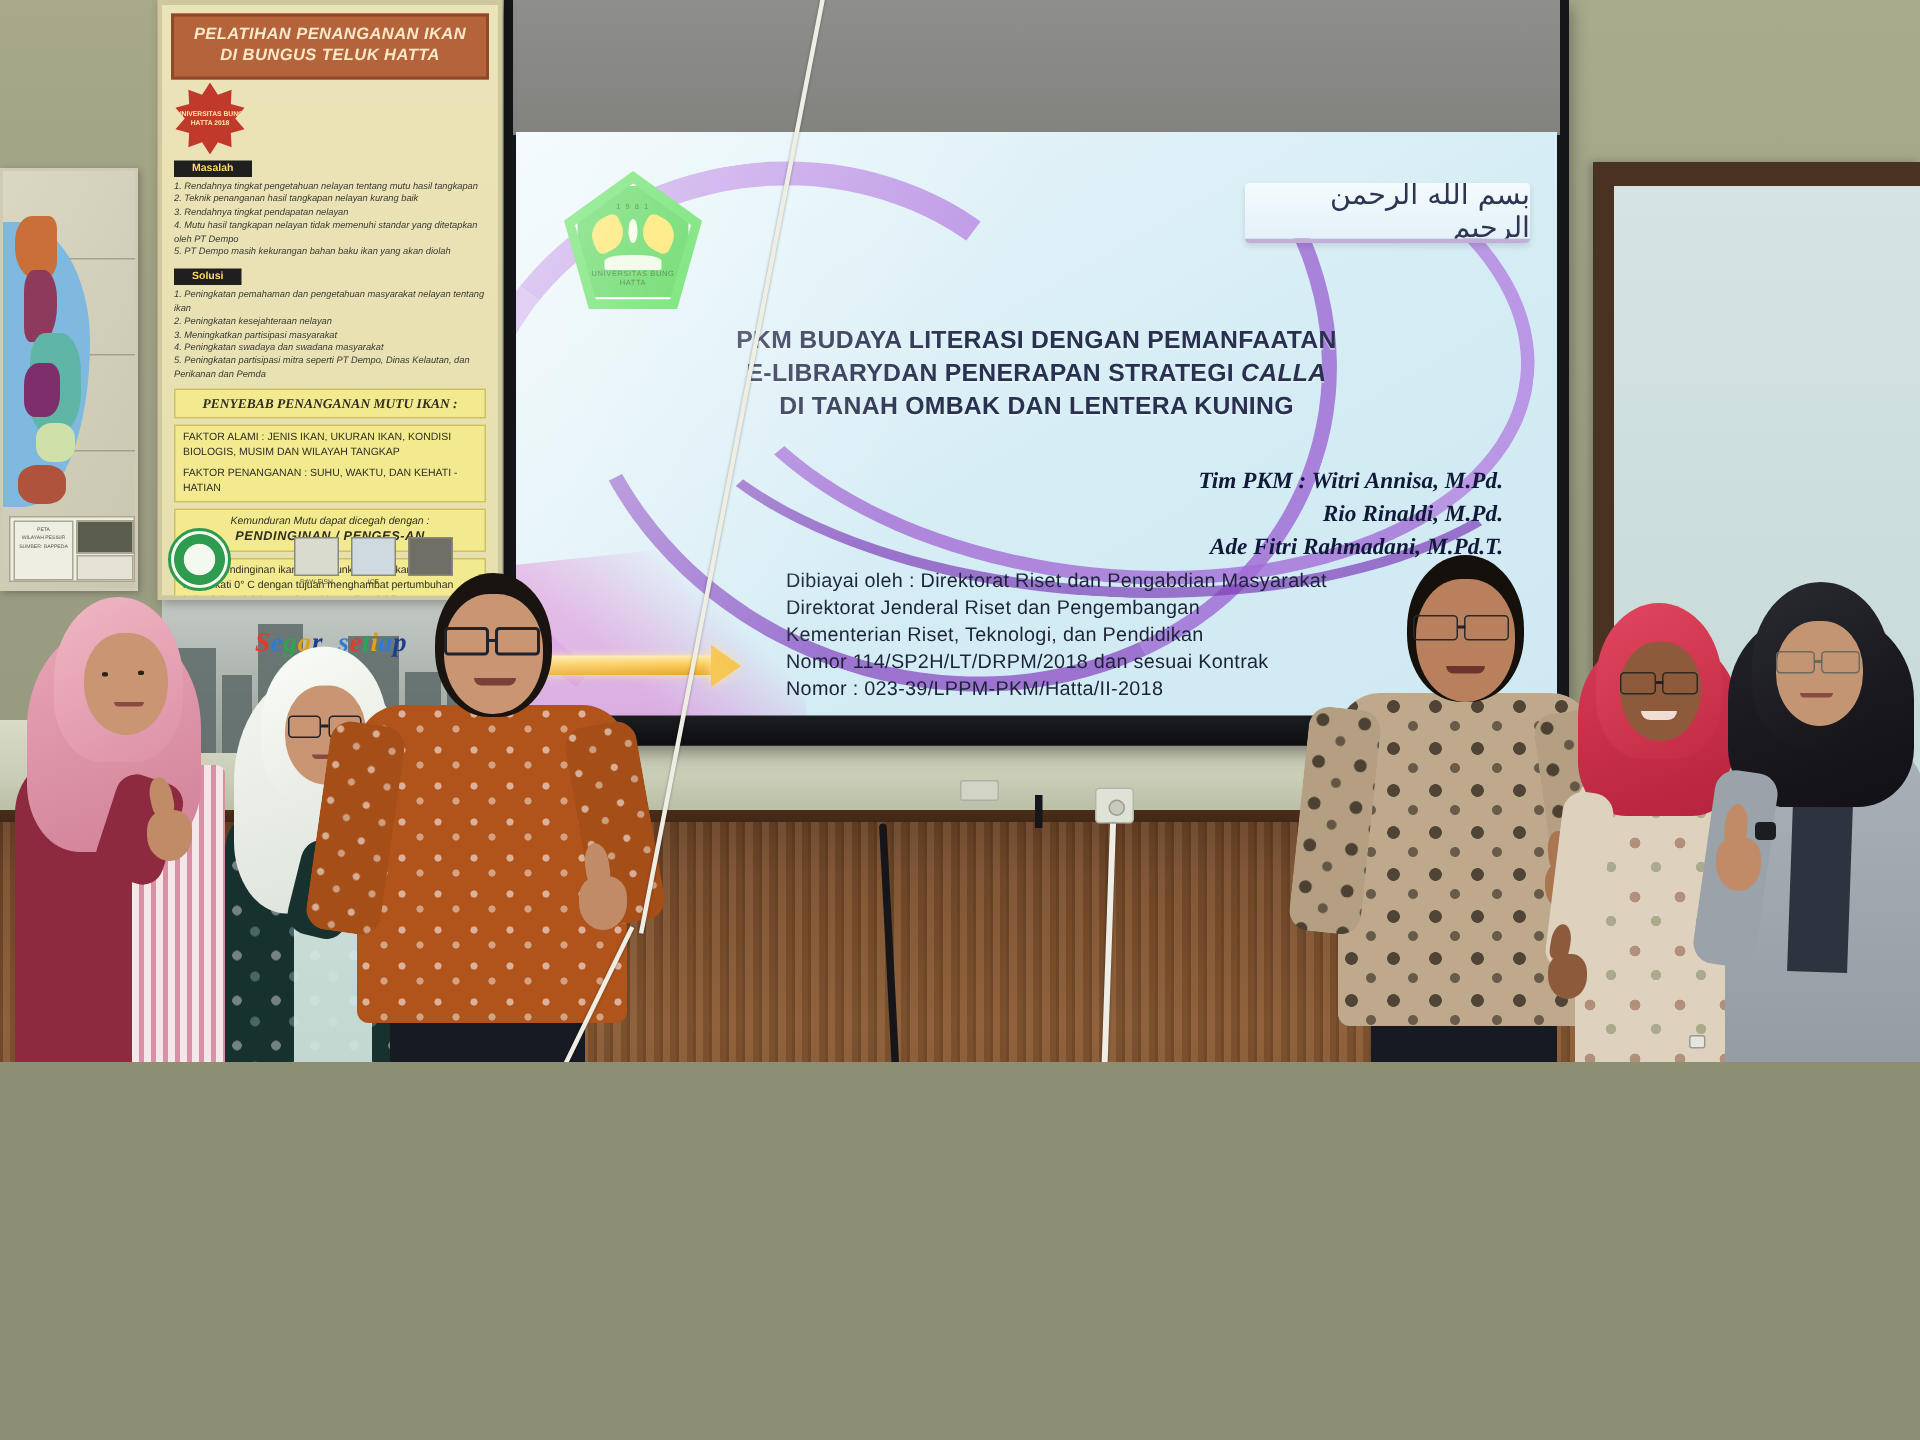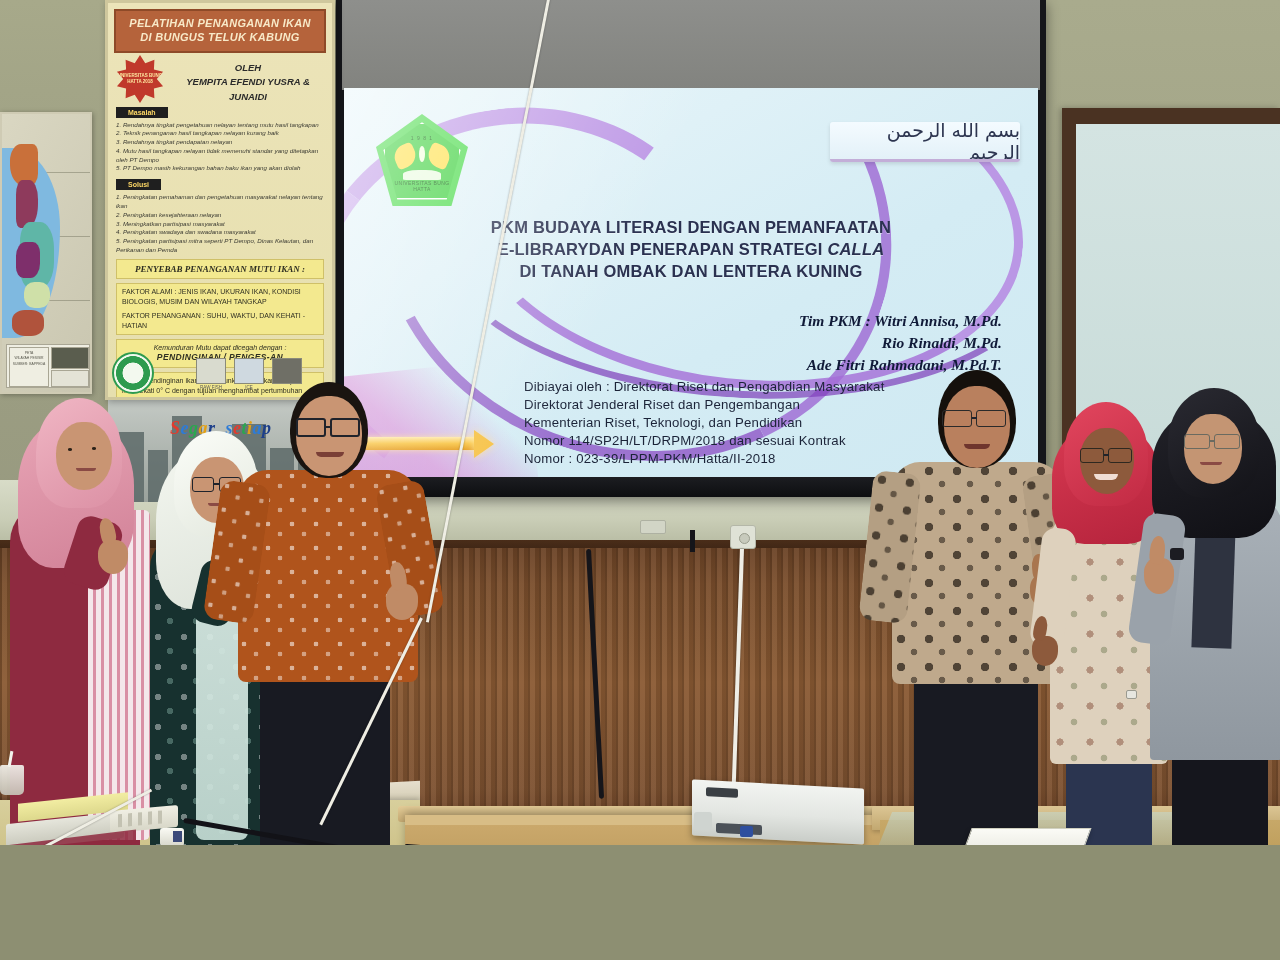--- a/index.html
+++ b/index.html
@@ -1,21 +1,21 @@
 <!DOCTYPE html>
 <html><head>
 <meta charset="utf-8">
 <style>
   * { box-sizing: border-box; margin:0; padding:0; }
   body {
     width:1280px; height:960px; overflow:hidden;
     font-family:"Liberation Sans", sans-serif;
     background:#8d8f72;
   }
-  #scene { position:relative; width:1280px; height:845px; overflow:hidden; }
+  #scene { position:relative; width:1280px; height:708px; overflow:hidden; }
 
   
   .wall-upper{position:absolute;left:0;top:0;width:1280px;height:520px;
     background:linear-gradient(180deg,#a7a98a 0%,#9fa184 35%,#989a80 100%);}
   .wall-right{position:absolute;left:1020px;top:0;width:260px;height:560px;
     background:linear-gradient(180deg,#a9ab8d,#9a9c7f);}
   .wall-strip{position:absolute;left:0;top:480px;width:1280px;height:72px;
     background:linear-gradient(180deg,#d8dcc8 0%,#c9cdb6 55%,#b2b69d 100%);}
   .wood-dado{position:absolute;left:0;top:548px;width:1280px;height:300px;
     background:
@@ -361,28 +361,24 @@
     <div class="bld" style="left:64px;width:30px;height:86px;"></div>
     <div class="bld" style="left:98px;width:22px;height:60px;"></div>
     <div class="bld" style="left:124px;width:34px;height:78px;"></div>
     <div class="bld" style="left:162px;width:24px;height:54px;"></div>
     <div class="bld" style="left:190px;width:28px;height:68px;"></div>
   </div>
 
   <div class="poster">
     <div class="poster-head">
       <div>PELATIHAN PENANGANAN IKAN</div>
-      <div>DI BUNGUS TELUK KABUNG</div>
+      <div>DI BUNGUS TELUK HATTA</div>
     </div>
     <div class="poster-star">
       <span>UNIVERSITAS BUNG HATTA 2018</span>
-    </div>
-    <div class="poster-oleh">
-      <div>OLEH</div>
-      <div>YEMPITA EFENDI  YUSRA &amp; JUNAIDI</div>
     </div>
     <div style="margin-top:48px;">
       <div class="poster-seclabel">Masalah</div>
       <div class="poster-list">
         <div>1. Rendahnya tingkat pengetahuan nelayan tentang mutu hasil tangkapan</div>
         <div>2. Teknik penanganan hasil tangkapan nelayan kurang baik</div>
         <div>3. Rendahnya tingkat pendapatan nelayan</div>
         <div>4. Mutu hasil tangkapan nelayan tidak memenuhi standar yang ditetapkan oleh PT Dempo</div>
         <div>5. PT Dempo masih kekurangan bahan baku ikan yang akan diolah</div>
       </div>

